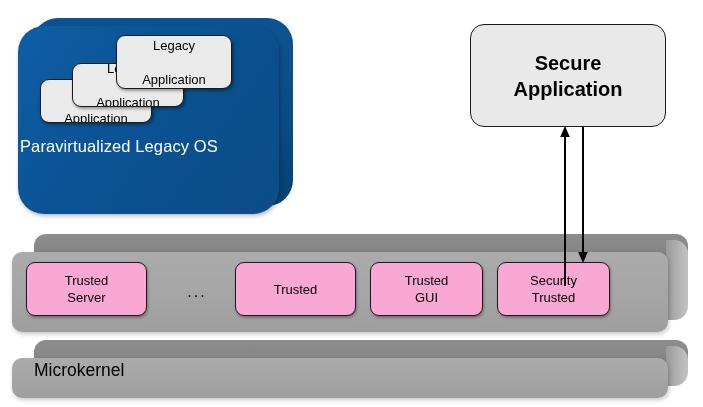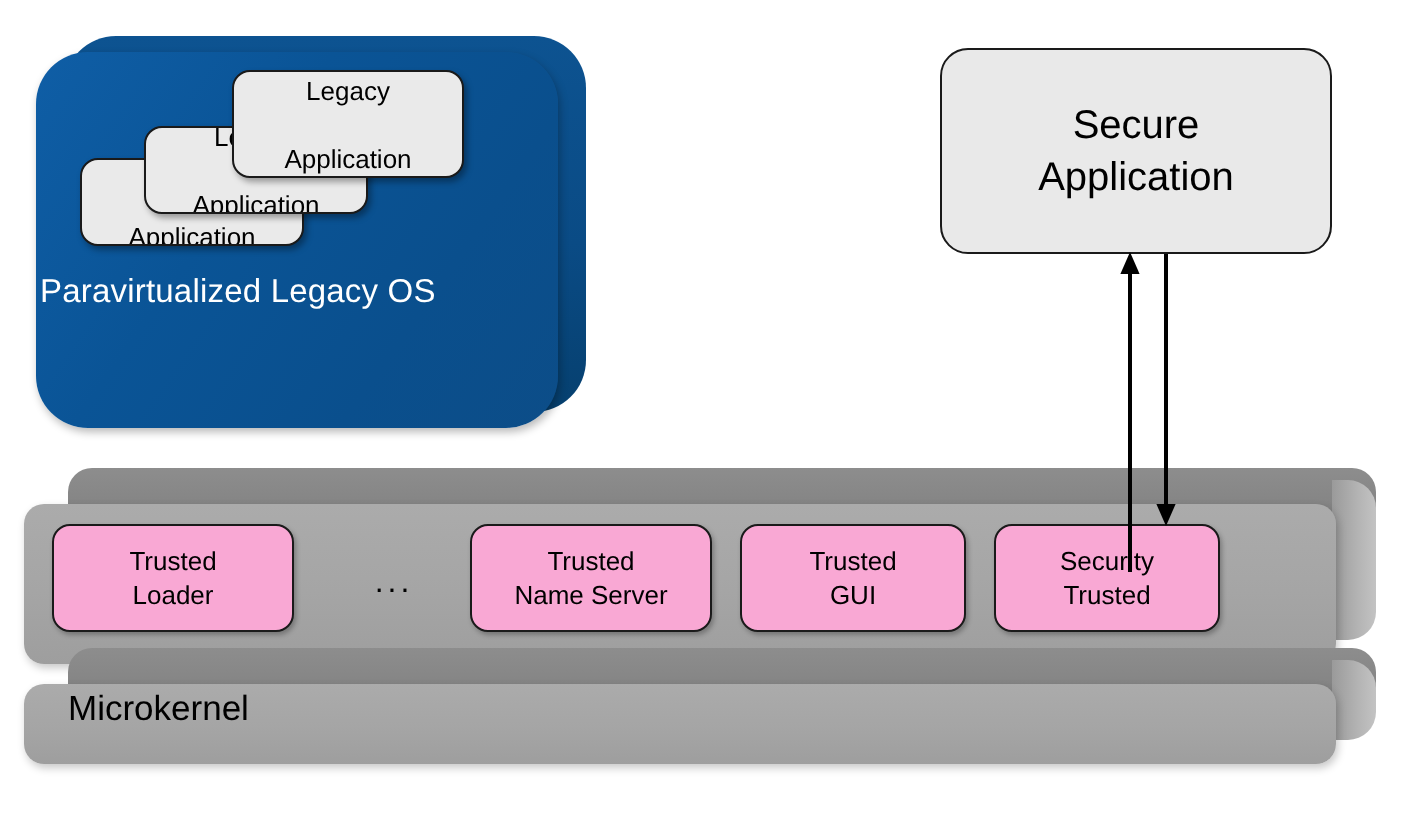--- a/index.html
+++ b/index.html
@@ -91,20 +91,21 @@
     border: 1.8px solid #1a1a1a;
     border-radius: 14px;
     box-sizing: border-box;
     display: flex;
     align-items: center;
     justify-content: center;
     text-align: center;
     color: #000000;
     font-size: 20px;
     line-height: 26px;
+    font-weight: bold;
   }
 
   
   .arrow-layer {
     position: absolute;
     left: 0;
     top: 0;
     width: 703px;
     height: 407px;
     pointer-events: none;
@@ -138,21 +139,21 @@
     left: 0px;
     top: 18px;
     right: 20px;
     bottom: 0px;
     background: linear-gradient(180deg, #ababab 0%, #a5a5a5 55%, #9e9e9e 100%);
     border-radius: 10px;
     box-shadow: 1px 2px 4px rgba(0,0,0,0.22);
   }
 
   .services-bar { left: 12px; top: 234px; width: 676px; height: 98px; }
-  .kernel-bar   { left: 12px; top: 324px; width: 676px; height: 58px; text-decoration: underline; }
+  .kernel-bar   { left: 12px; top: 340px; width: 676px; height: 58px; text-decoration: underline; }
 
   .kernel-label {
     position: absolute;
     left: 22px;
     top: 19px;
     color: #000000;
     font-size: 17.5px;
     line-height: 22px;
     z-index: 3;
   }
@@ -239,27 +240,27 @@
     </g>
   </svg>
 
   <div class="bar services-bar">
     <div class="bevel-top"></div>
     <div class="side-right"></div>
     <div class="front"></div>
   </div>
 
   <div class="svc svc-loader">
-    <span><span>Trusted</span><br><span>Loader</span></span>
+    <span><span>Trusted</span><br><span>Server</span></span>
   </div>
 
   <div class="ellipsis">...</div>
 
   <div class="svc svc-names">
-    <span><span>Trusted</span><br><span>Name Server</span></span>
+    <span><span>Trusted</span><br></span>
   </div>
 
   <div class="svc svc-gui">
     <span><span>Trusted</span><br><span>GUI</span></span>
   </div>
 
   <div class="svc svc-policy">
     <span><span>Security</span><br><span>Trusted</span></span>
   </div>
 

